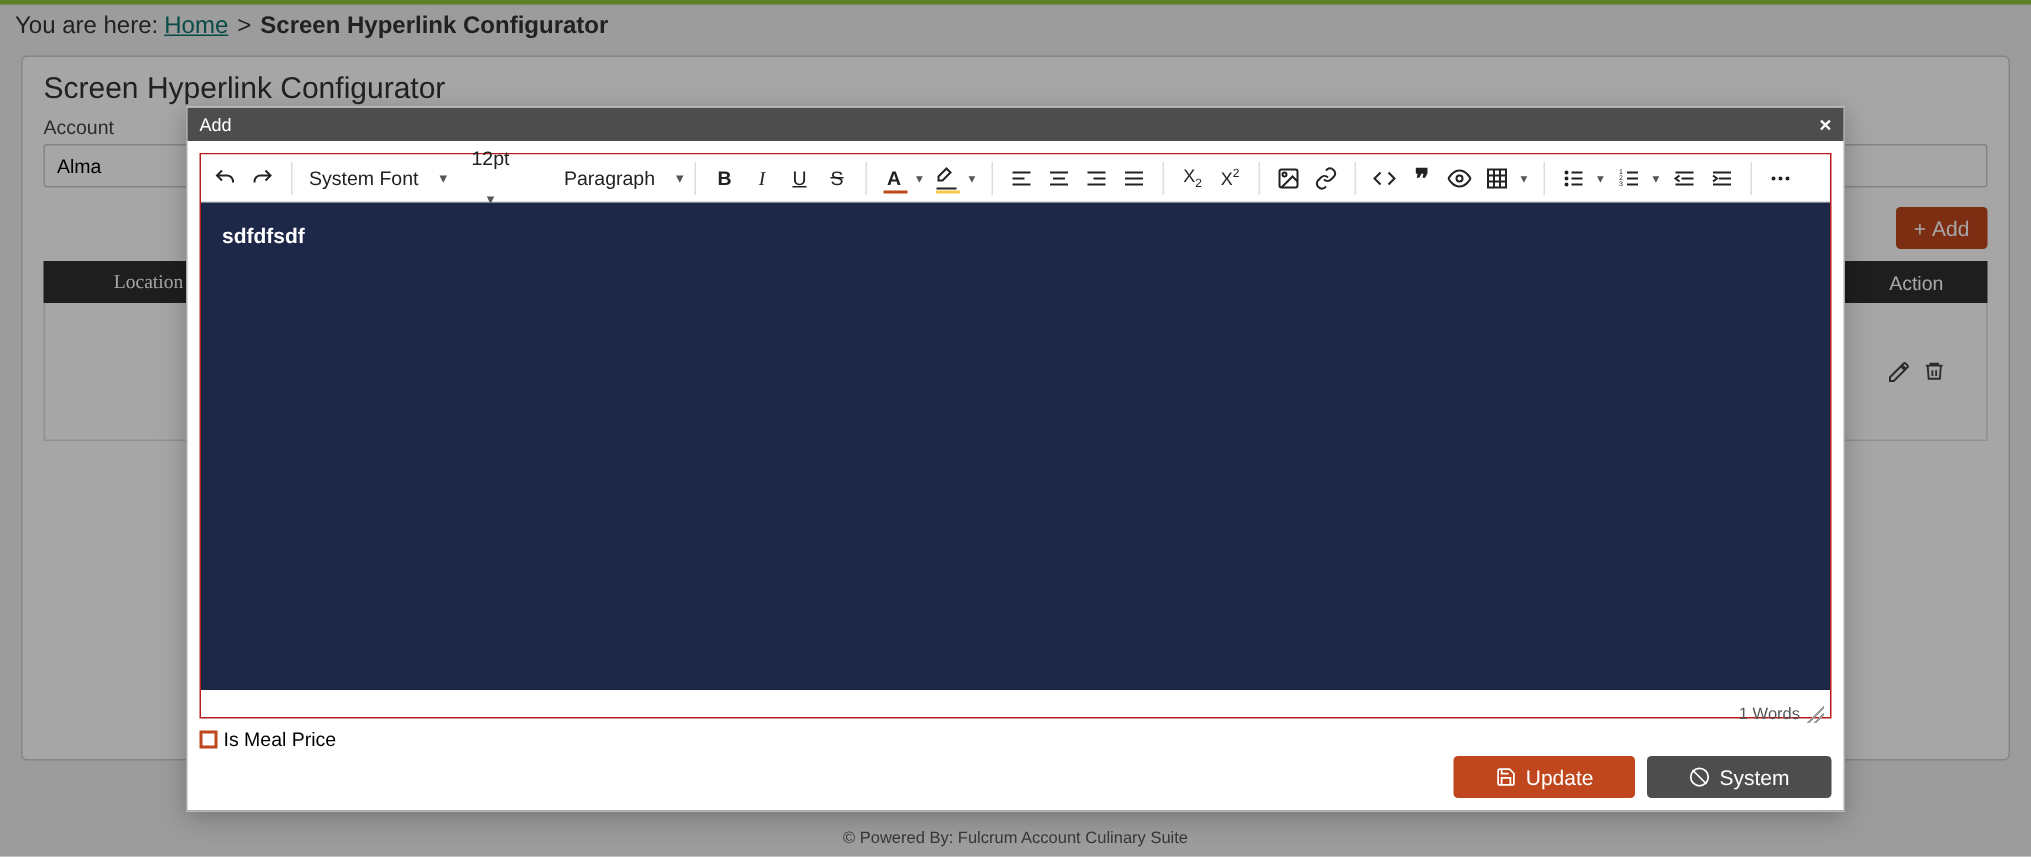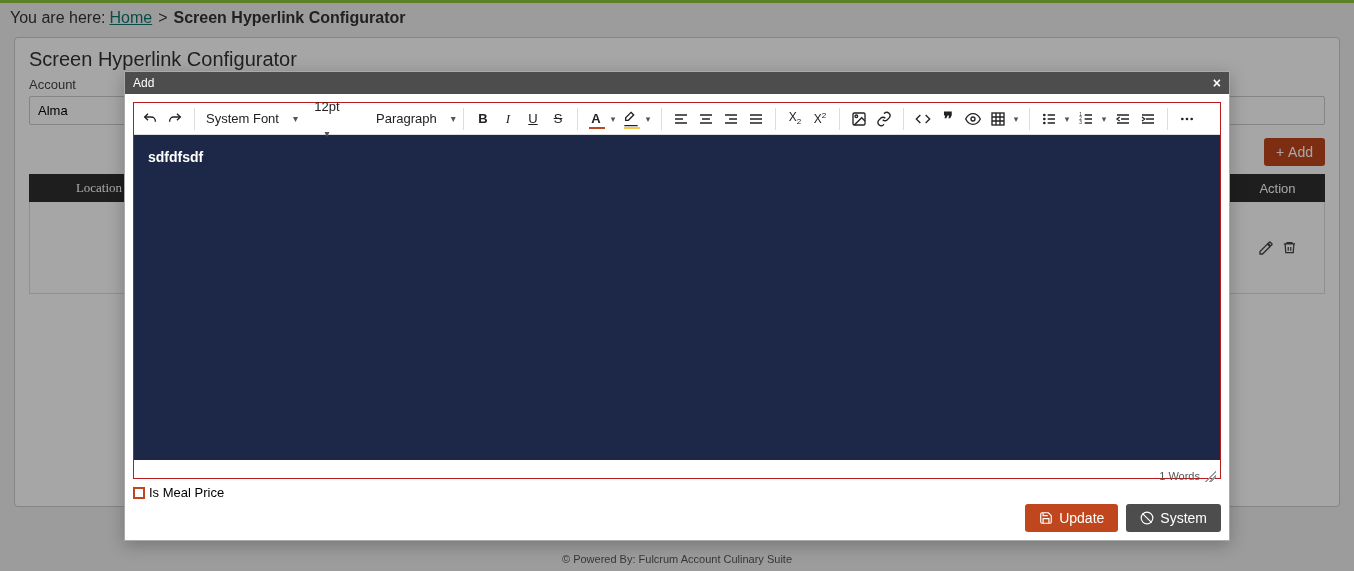--- a/index.html
+++ b/index.html
@@ -52,21 +52,21 @@
   .sel-para { width: 92px; justify-content: space-between; }
 
   .editor { background: #1d2747; color: #fff; height: 325px; padding: 14px 14px; font-size: 14px; font-weight: bold; overflow: auto; }
   .statusbar { display: flex; justify-content: flex-end; align-items: center; font-size: 11px; color: #555; padding: 16px 4px 2px 4px; height: 16px; }
   .resize-handle { width: 12px; height: 12px; margin-left: 4px; background: linear-gradient(135deg, transparent 50%, #999 50%, #999 60%, transparent 60%, transparent 70%, #999 70%, #999 80%, transparent 80%); cursor: nwse-resize; }
 
   .checkbox-row { display: flex; align-items: center; gap: 4px; margin-top: 6px; font-size: 13px; text-align: center; }
   .checkbox-box { width: 12px; height: 12px; border: 2px solid #c0471d; background: #fff; }
 
   .modal-footer { display: flex; justify-content: flex-end; gap: 8px; padding: 4px 0 0 0; }
-  .btn { border: none; border-radius: 3px; padding: 6px 14px; font-size: 14px; display: inline-flex; align-items: center; gap: 6px; cursor: pointer; color: #fff; }
+  .btn { border: none; border-radius: 3px; padding: 6px 28px; font-size: 14px; display: inline-flex; align-items: center; gap: 6px; cursor: pointer; color: #fff; }
   .btn-update { background: #c0471d; }
   .btn-cancel { background: #4d4d4d; }
 
   .footer { position: absolute; bottom: 0; left: 0; right: 0; text-align: center; font-size: 11px; color: #555; padding: 6px 0; background: #f0f0f0; }
 
   svg { display: block; }
   .color-bar-red { width: 16px; height: 2px; background: #c0471d; position: absolute; bottom: 2px; left: 4px; }
   .color-bar-yellow { width: 16px; height: 2px; background: #f7c948; position: absolute; bottom: 2px; left: 4px; }
   .split-btn { position: relative; display: flex; align-items: center; }
   .split-main { position: relative; width: 22px; height: 24px; display: flex; align-items: center; justify-content: center; cursor: pointer; }

